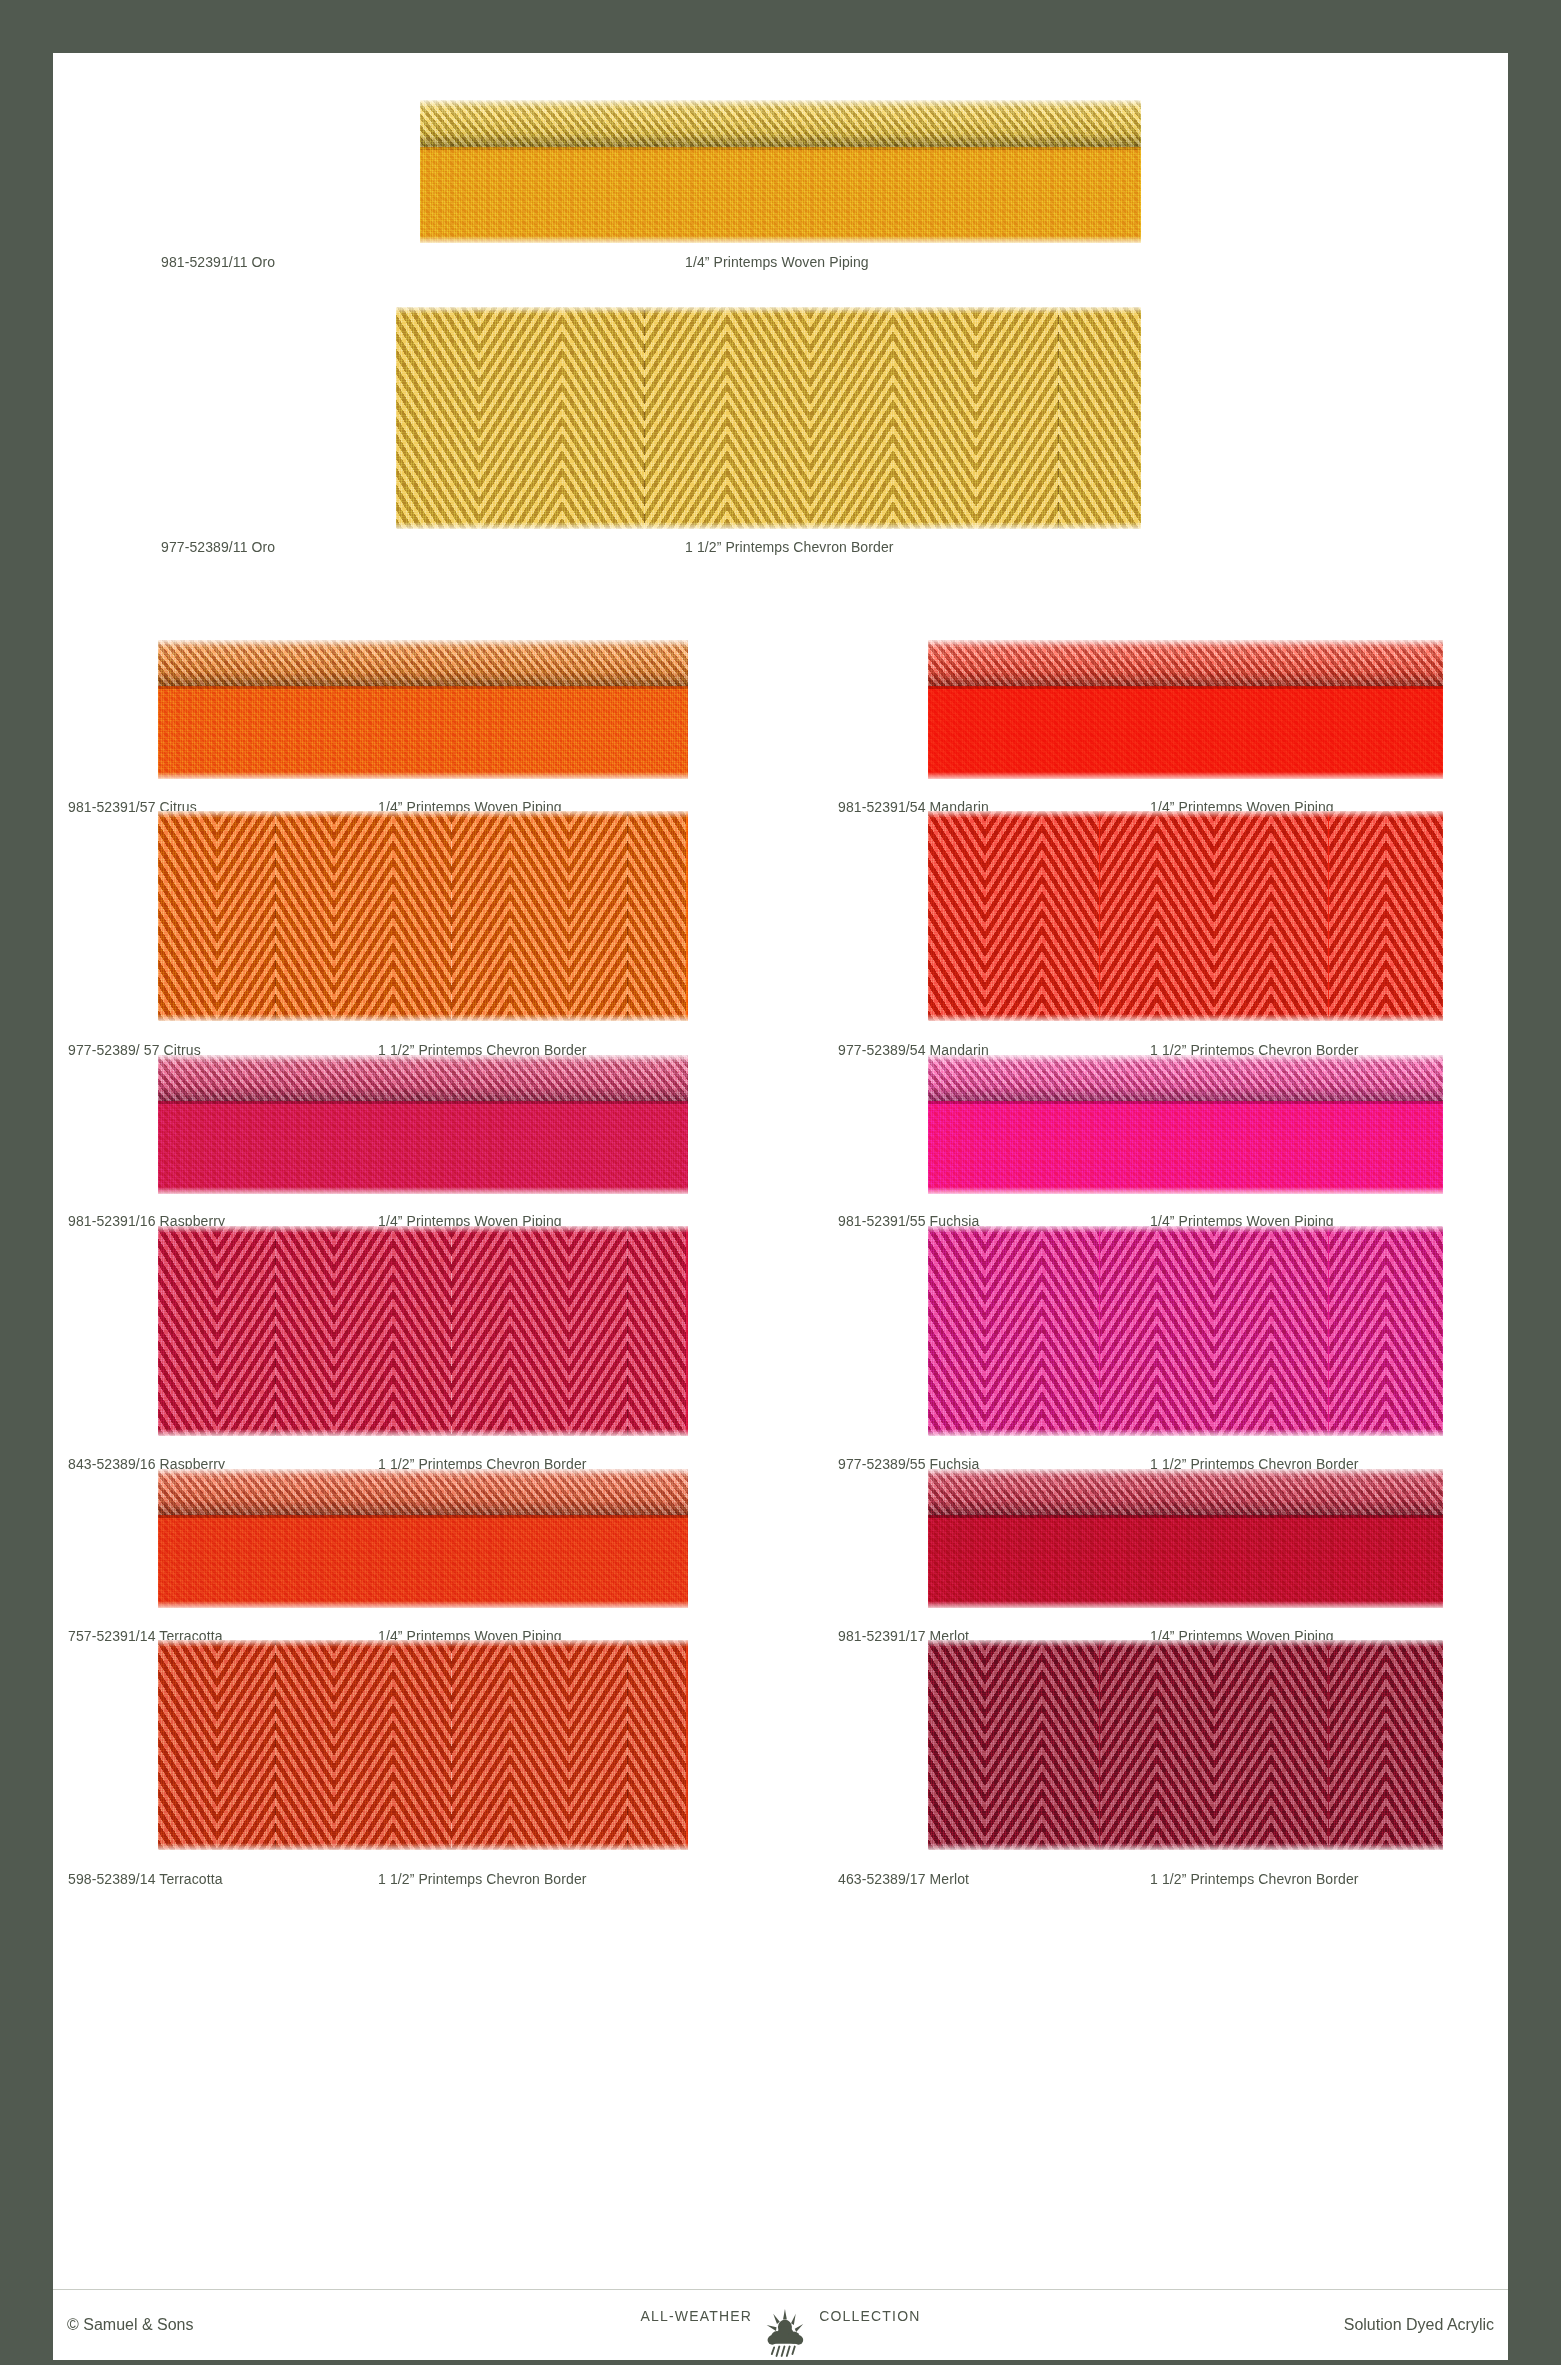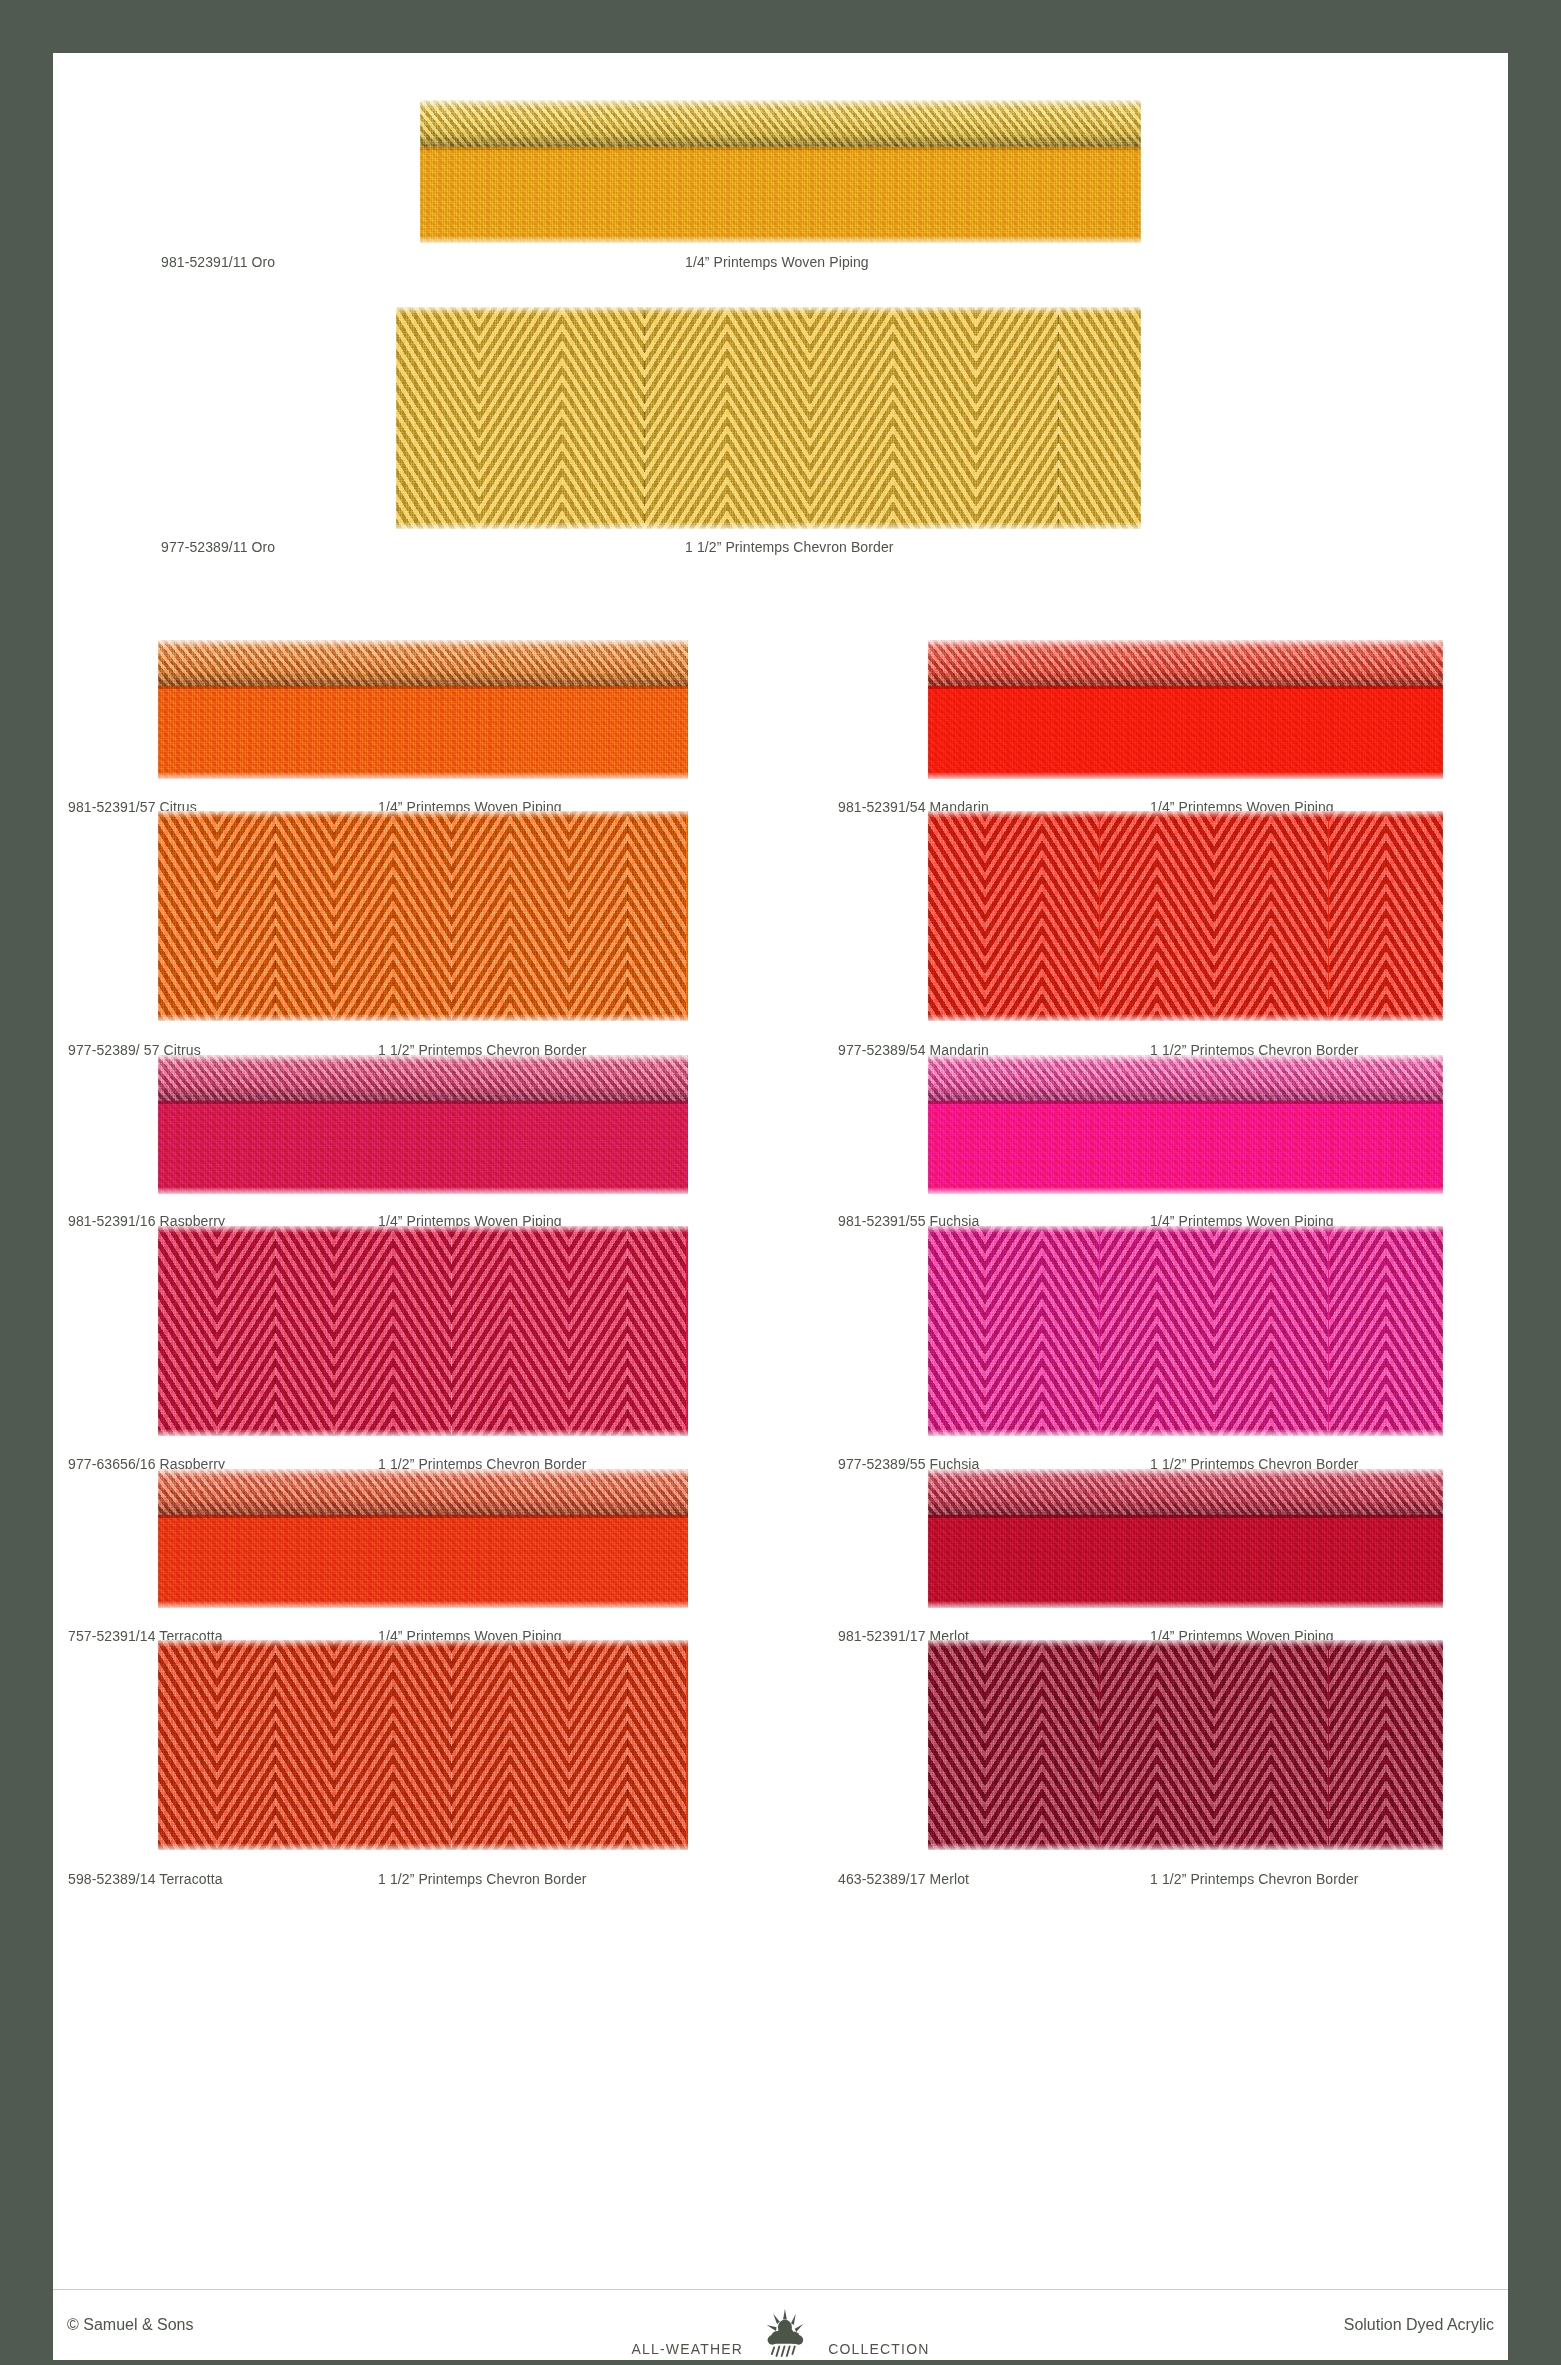--- a/index.html
+++ b/index.html
@@ -111,21 +111,21 @@
     position:absolute;left:14px;top:26.5px;
     color:#4d5549;font-size:16px;white-space:nowrap;
   }
   .foot-right{
     position:absolute;right:14px;top:26.5px;
     color:#4d5549;font-size:16px;white-space:nowrap;
   }
   .foot-logo{
     position:absolute;left:50%;top:19px;
     transform:translateX(-50%);
-    display:flex;align-items:flex-end;gap:20px;
+    display:flex;align-items:flex-start;gap:11px;
     color:#4d5549;
   }
   .foot-logo .word{
     font-size:14px;letter-spacing:1.2px;white-space:nowrap;
   }
   .foot-logo svg{display:block;}
 </style>
 </head>
 <body>
 
@@ -295,21 +295,21 @@
           <div class="chev-b" style="left: 293px; width: 59px;"></div>
           <div class="chev-a" style="left: 352px; width: 59px;"></div>
           <div class="chev-b" style="left: 411px; width: 59px;"></div>
           <div class="chev-a" style="left: 469px; width: 59px;"></div>
           <div class="grain"></div>
           <div class="edge-t"></div>
           <div class="edge-b"></div>
         </div>
       </div>
       <div class="caption" style="left: 15px; top: 1403px; width: 691px;">
-        <span class="cap-code">977-63656/16 Raspberry</span>
+        <span class="cap-code">843-52389/16 Raspberry</span>
         <span class="cap-desc" style="left: 310px;">1 1/2” Printemps Chevron Border</span>
       </div>
       <div class="swatch" style="left: 875px; top: 1173px; width: 515px; height: 210px;">
         <div class="weave">
           <div class="base" style="background: rgb(236, 27, 146);"></div>
           <div class="chev-a" style="left: 0px; width: 57px;"></div>
           <div class="chev-b" style="left: 57px; width: 57px;"></div>
           <div class="chev-a" style="left: 114px; width: 57px;"></div>
           <div class="chev-b" style="left: 172px; width: 57px;"></div>
           <div class="chev-a" style="left: 229px; width: 57px;"></div>

